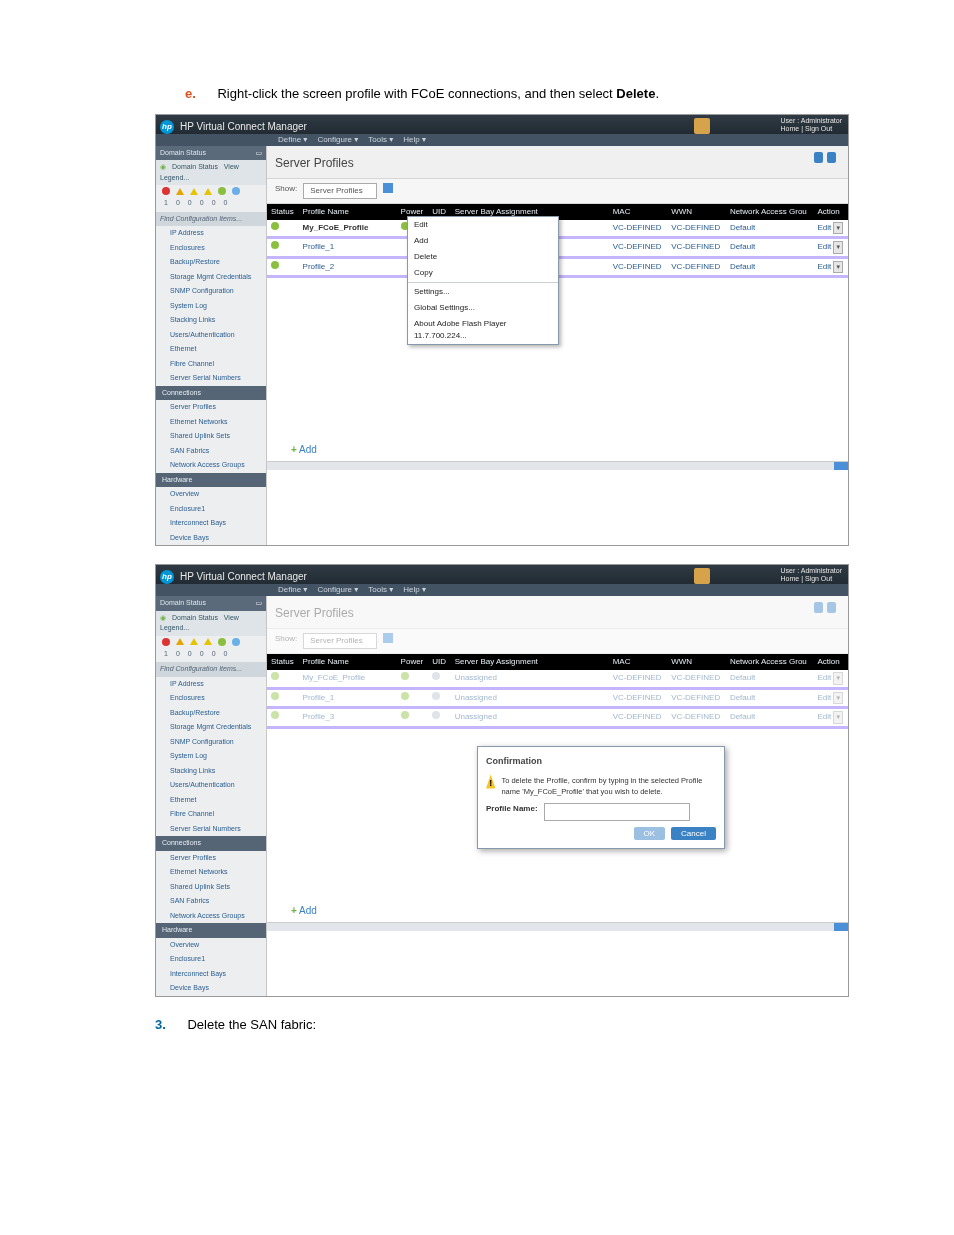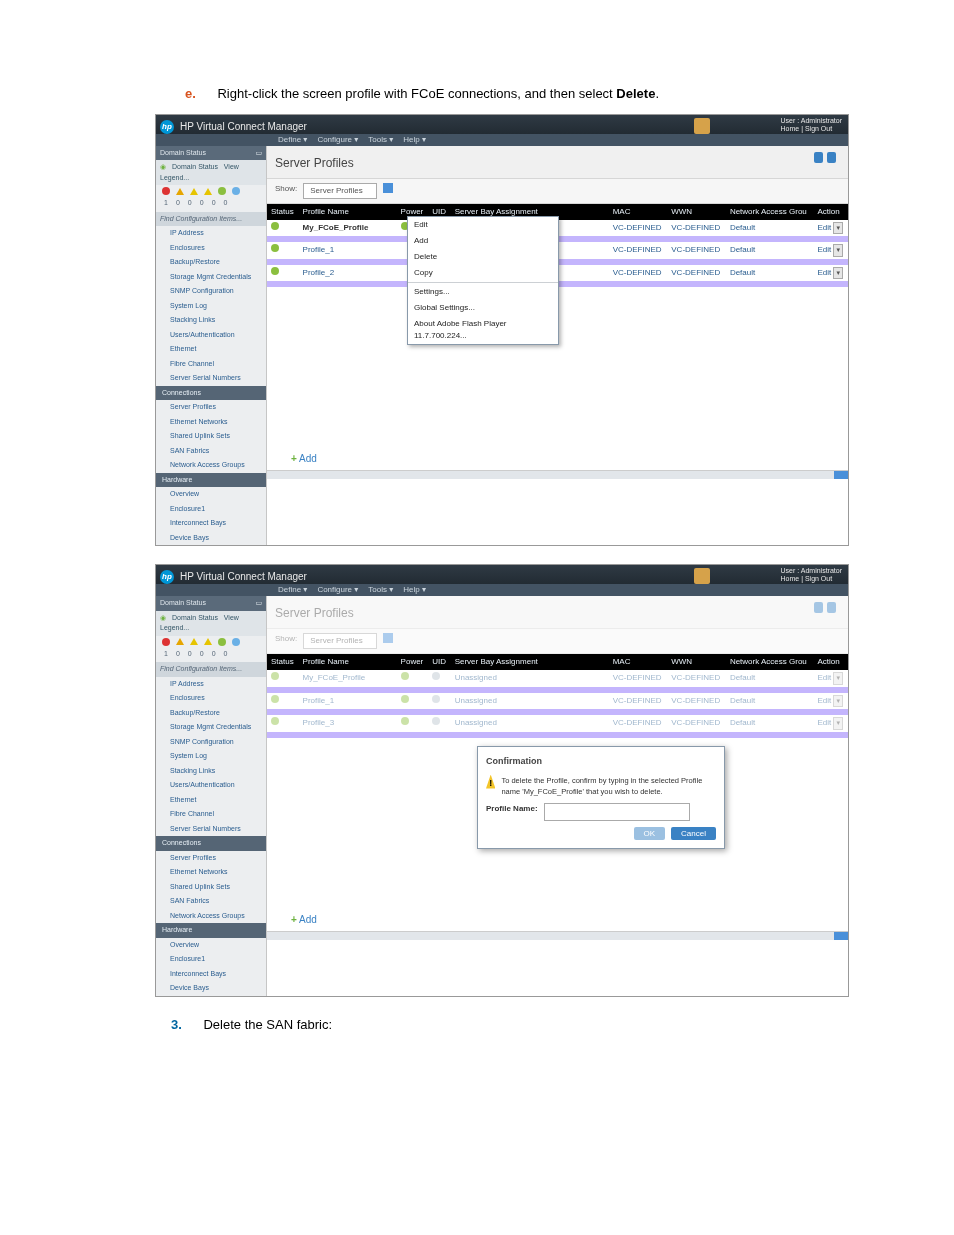--- a/index.html
+++ b/index.html
@@ -68,21 +68,21 @@
   .ic.info{background:#6ab0e6;}
   .num-row { display:flex; gap:8px; padding:1px 6px 3px 8px; color:#567; font-size:7px;}
   .find-conf { background:#cfd6dc; padding:2px 4px; color:#567; font-size:7px; font-style:italic;}
   .sc-main { flex:1; background:#fff; position:relative; }
   .main-title { padding:8px 8px 6px 8px; font-size:12px; color:#444; border-bottom:1px solid #d6d6d6; background:#f0f0f0;}
   .show-row { padding:4px 8px; font-size:8px; color:#555; display:flex; align-items:flex-start; gap:6px; background:#f6f6f6; border-bottom:1px solid #d6d6d6;}
   .show-input { border:1px solid #aaa; background:#fff; font-size:8px; padding:1px 6px; width:60px;}
   .dd { width:10px; height:10px; background:#4a90d9; display:inline-block; }
   .tbl { width:100%; border-collapse:collapse; font-size:8px; }
   .tbl th { background:#000000; color:#e6eef5; font-weight:normal; text-align:left; padding:2px 4px; font-size:8px;}
-  .tbl td { padding:2px 4px; border-bottom:6px solid #c4b5fd; color:#2a5d8f;margin-left:21px;}
+  .tbl td { padding:2px 4px; border-bottom:3px solid #c4b5fd; color:#2a5d8f;margin-left:21px;}
   .stat-dot { width:8px; height:8px; background:#8bbf3f; border-radius:50%; display:inline-block;}
   .pwr-dot { width:8px; height:8px; background:#8bbf3f; border-radius:50%; display:inline-block;}
   .uid-dot { width:8px; height:8px; background:#b8c4cc; border-radius:50%; display:inline-block;}
   .action-chip { background:#e6e6e6; border:1px solid #aaa; font-size:7px; padding:0 2px; color:#555; display:inline-block;}
   .add-row { padding:4px 24px; color:#3a82c4; font-size:10px; }
   .add-row .plus { color:#6eb23f; font-weight:bold; }
   .bottom-scroll { height:8px; background:#e2e6ea; border-top:1px solid #ccc; position:relative;}
   .bottom-scroll::after{ content:""; position:absolute; right:0; top:0; width:14px; height:8px; background:#4a90d9;}
   .context-menu {
     position:absolute; top:70px; left:140px; width:150px;
@@ -413,18 +413,18 @@
           </div>
         </div>
 
         <div style="height:170px"></div>
         <div class="add-row"><span class="plus">+</span> <span>Add</span></div>
         <div class="bottom-scroll"></div>
       </div>
     </div>
   </div>
 
-  <div class="step-line" style="margin-left:16px">
+  <div class="step-line" style="margin-left:0">
     <span class="marker-3">3.</span>
     <span>Delete the SAN fabric:</span>
   </div>
 
 </div>
 
 </body></html>

